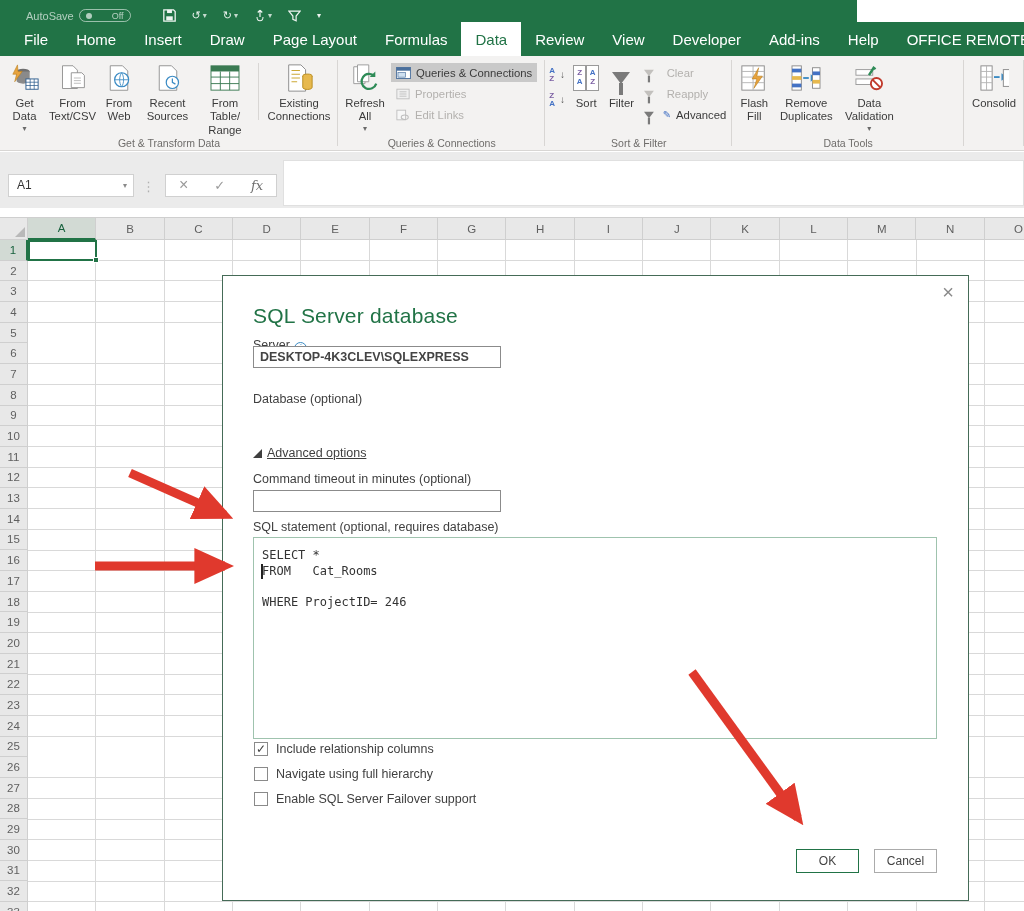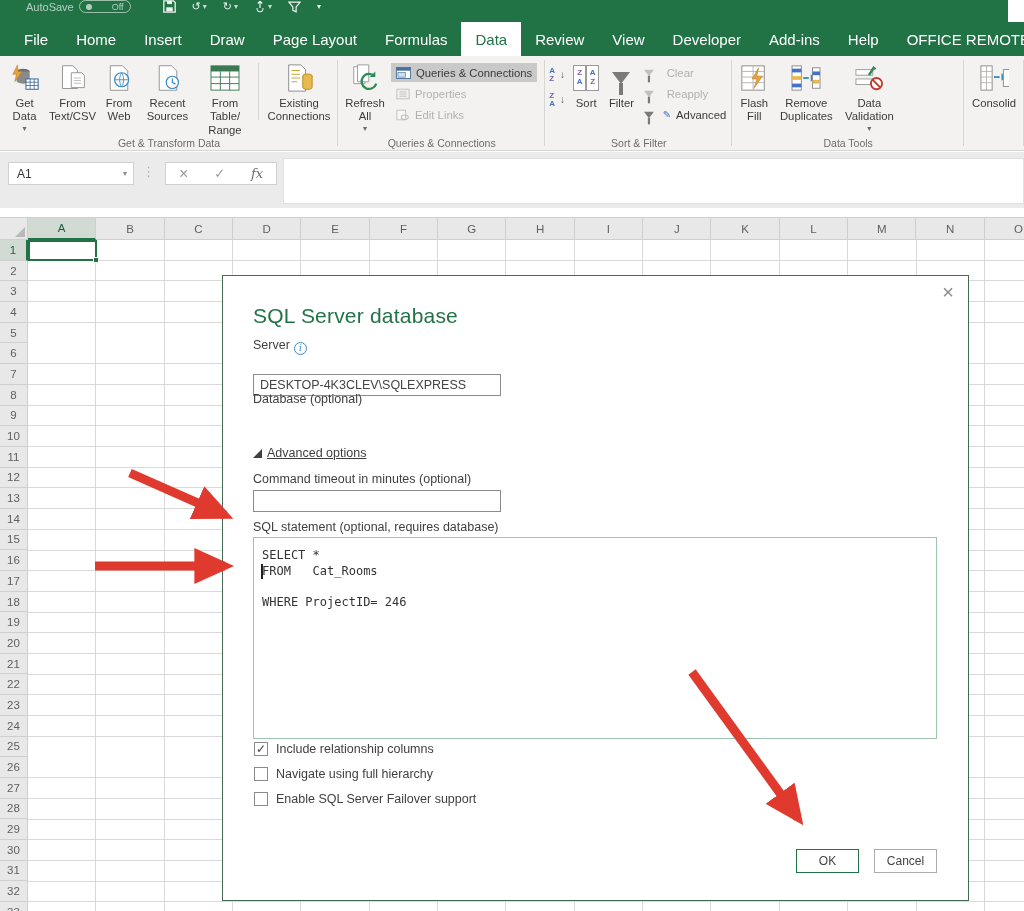--- a/index.html
+++ b/index.html
@@ -4,22 +4,22 @@
 <style>
   :root{
     --c-accent:#217346; --c-arrow:#E0392D; --c-dialog-border:#456B57;
     --c-textarea-border:#9FC3AE; --c-grid-line:#d9d9d9;
   }
   *{margin:0;padding:0;box-sizing:border-box;font-family:"Liberation Sans",sans-serif;}
   body{width:1024px;height:911px;overflow:hidden;background:#fff;}
   #app{position:relative;width:1024px;height:911px;overflow:hidden;}
 
   
-  .titlebar{position:absolute;left:0;top:0;width:1008px;height:22px;background:var(--c-accent);
-    display:flex;align-items:flex-start;gap:14px;padding-left:26px;color:rgba(255,255,255,.85);font-size:11px;}
+  .titlebar{position:absolute;left:0;top:0;width:857px;height:22px;background:var(--c-accent);
+    display:flex;align-items:flex-end;gap:14px;padding-left:26px;color:rgba(255,255,255,.85);font-size:11px;}
   .autosave{display:flex;align-items:center;gap:5px;color:rgba(255,255,255,.65);}
   .pill{border:1px solid rgba(255,255,255,.55);border-radius:8px;padding:0 6px;height:13px;display:flex;align-items:center;gap:20px;font-size:9px;}
   .pill .dot{width:6px;height:6px;border-radius:50%;background:rgba(255,255,255,.65);}
   .qat{display:flex;align-items:center;gap:16px;margin-left:18px;}
   .qat .ic{display:flex;align-items:center;color:#fff;opacity:.92;}
   .caret-sm{font-size:8px;opacity:.8;margin-left:2px;}
 
   
   .tabbar{position:absolute;left:0;top:22px;width:1024px;height:34px;background:var(--c-accent);
     display:flex;align-items:stretch;padding-left:10px;}
@@ -41,21 +41,21 @@
   .innersep{width:1px;background:#d8d6d4;margin:4px 2px 16px 2px;align-self:stretch;}
   .caret{font-size:8px;color:#6a6a6a;}
   .sort-mini{display:flex;flex-direction:column;font-size:8px;font-weight:bold;line-height:.95;}
   .sortbox{display:flex;border:0;}
   .sortbox div{border:1px solid #9a9a9a;width:13px;height:26px;font-size:8px;font-weight:bold;line-height:1.1;display:flex;flex-direction:column;align-items:center;justify-content:center;background:#fff;}
   .funnel{width:0;height:0;border-left:9px solid transparent;border-right:9px solid transparent;border-top:12px solid #7a7a7a;position:relative;}
   .funnel:after{content:"";position:absolute;left:-2px;top:-1px;width:4px;height:12px;background:#7a7a7a;}
   .funnel-sm{transform:scale(.55);transform-origin:left center;}
 
   
-  .formulabar{position:absolute;left:0;top:152px;width:1024px;height:56px;background:#ebebeb;display:flex;align-items:flex-start;}
+  .formulabar{position:absolute;left:0;top:152px;width:1024px;height:56px;background:#ebebeb;display:flex;align-items:center;}
   .namebox{margin:10px 0 0 8px;width:126px;height:23px;background:#fff;border:1px solid #d0d0d0;display:flex;align-items:center;font-size:12px;color:#333;padding-left:8px;position:relative;}
   .namebox .nb-caret{position:absolute;right:6px;font-size:8px;color:#8a8a8a;}
   .vdots{margin:12px 6px 0 8px;color:#b0b0b0;font-size:13px;}
   .fxbox{margin:10px 0 0 4px;width:112px;height:23px;background:#fff;border:1px solid #d0d0d0;display:flex;align-items:center;justify-content:space-around;color:#9a9a9a;font-size:13px;}
   .fxbox .fx{font-family:"DejaVu Serif",serif;font-style:italic;color:#6f6f6f;}
   .fbinput{margin:6px 0 0 6px;flex:1;height:46px;background:#fff;border:1px solid #e0e0e0;}
 
   
   .sheet{position:absolute;left:0;top:208px;width:1024px;height:703px;background:#fff;}
   .colheads{position:absolute;left:0;top:9px;height:23px;width:1060px;display:flex;}
@@ -456,21 +456,21 @@
       </div>
   </div>
 
   <div class="dialog">
     <span class="dlg-close">×</span>
     <div class="dlg-title">SQL Server database</div>
 
     <div class="dlg-label" style="top:62px;">
       <span>Server</span><span class="info-ic">i</span>
     </div>
-    <input class="dlg-input" style="top: 98px;" value="DESKTOP-4K3CLEV\SQLEXPRESS">
+    <input class="dlg-input" style="top: 70px; font-weight: bold;" value="DESKTOP-4K3CLEV\SQLEXPRESS">
 
     <div class="dlg-label" style="top:116px;">Database (optional)</div>
 
     <div class="dlg-label" style="top:170px;text-decoration:underline;">
       <span class="adv-tri"></span><span>Advanced options</span>
     </div>
 
     <div class="dlg-label" style="top:196px;">Command timeout in minutes (optional)</div>
     <input class="dlg-input" style="top: 214px;" value="">
 

